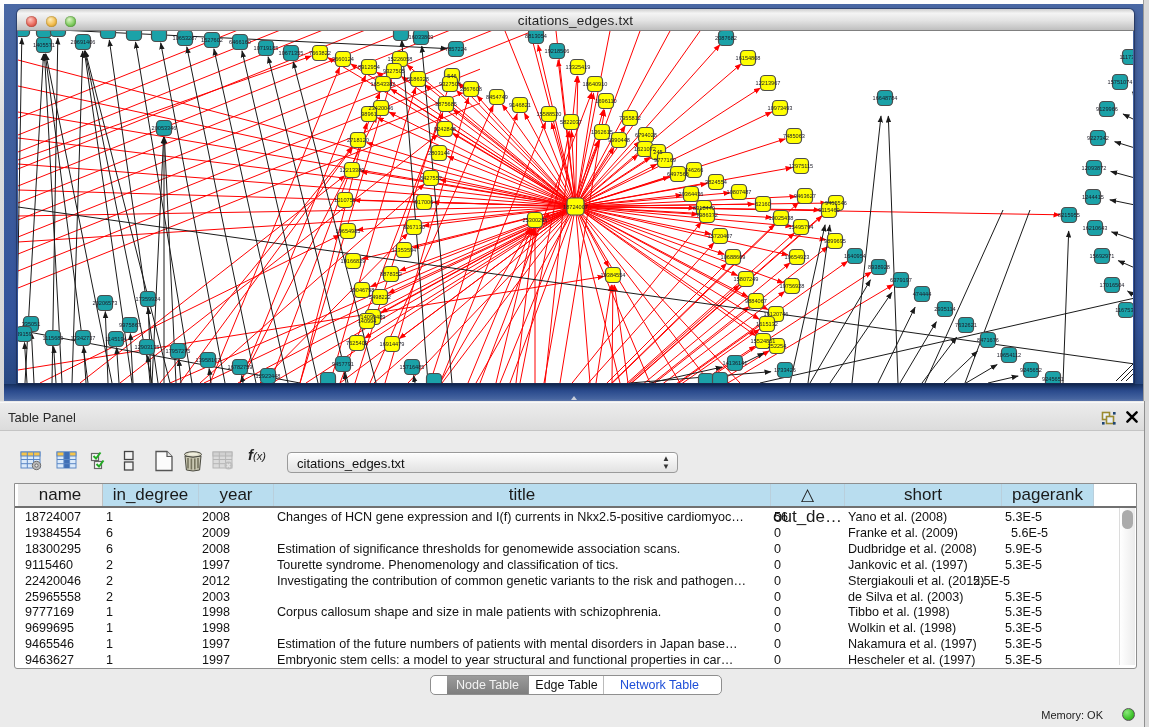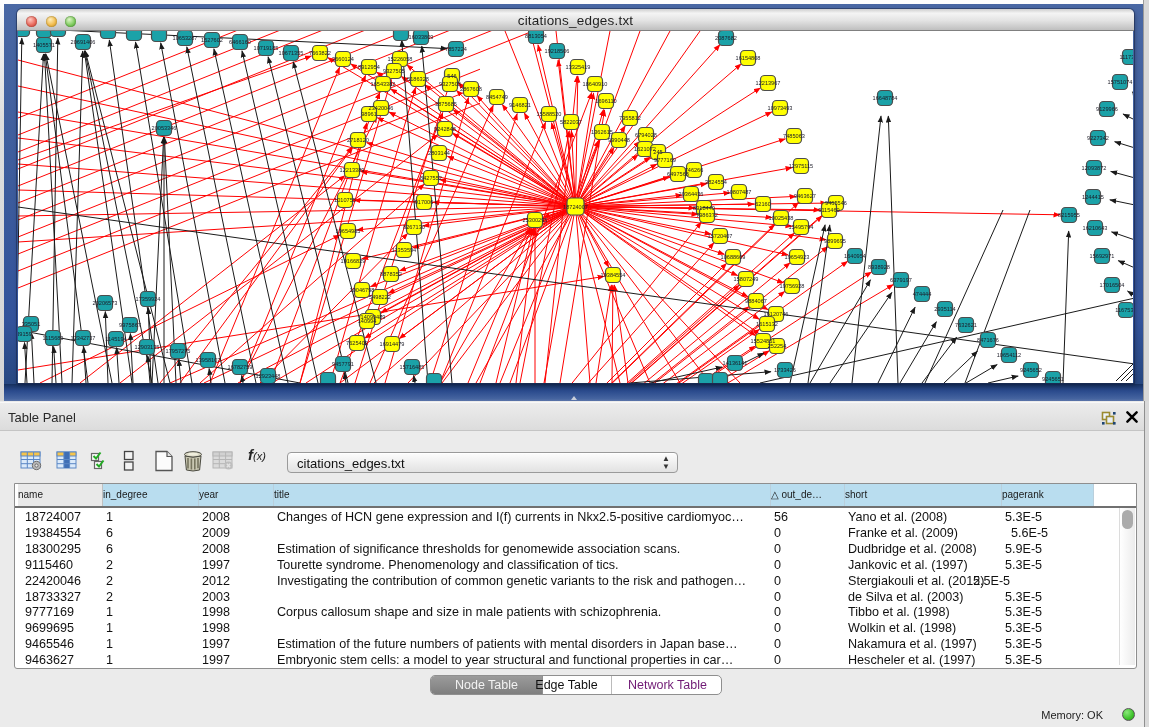--- a/index.html
+++ b/index.html
@@ -37,36 +37,36 @@
 #tbar{position:absolute;left:0;top:31px;width:1149px;height:52px}
 .icon{position:absolute;top:18px}
 
 #combo{position:absolute;left:287px;top:20px;width:391px;height:21px;border:1px solid #9a9a9a;
  border-radius:4px;background:linear-gradient(#fdfdfd,#e2e2e2);box-shadow:inset 0 1px 0 #fff}
 #combo .txt{position:absolute;left:9px;top:3px;font-size:13px;color:#111}
 #combo .arr{position:absolute;right:7px;top:2px;font-size:8px;color:#333;line-height:8px}
 
 #tbl{position:absolute;left:14px;top:82px;width:1123px;height:186px;background:#fff;
  border:1px solid #8e8e8e;border-radius:0 0 3px 3px}
-.hcell{position:absolute;top:0;height:22px;font-size:10px;color:#1a1a1a;
- line-height:22px;border-right:1px solid #b9cfdc;background:#b9ddef}
+.hcell{position:absolute;top:0;height:22px;font-size:17px;color:#1a1a1a;
+ text-align:center;line-height:22px;border-right:1px solid #b9cfdc;background:#b9ddef}
 .hname{background:#e9e9e9;border-right:1px solid #c0c0c0}
 #hdrline{position:absolute;left:0;top:22px;width:1121px;height:2px;background:#707070}
 .row{position:absolute;left:0;width:1121px;height:16px;font-size:12.6px;color:#111;white-space:nowrap}
 .row span{position:absolute;top:1px}
 
 #vsb{position:absolute;left:1104px;top:24px;width:16px;height:157px;background:linear-gradient(90deg,#ffffff,#ececec);border-left:1px solid #dcdcdc}
 #vsb .th{position:absolute;left:2px;top:2px;width:11px;height:19px;border-radius:6px;background:#ababab}
 
 #tabs{position:absolute;left:430px;top:274px;width:292px;height:20px;border:1px solid #8f8f8f;
  border-radius:5px;background:#fff;font-size:12.5px;overflow:hidden}
 #tabs .seg{position:absolute;top:0;height:20px;text-align:center;line-height:19px}
-#segN{left:0;width:112px;background:linear-gradient(#9b9b9b,#7b7b7b);color:#f2f2f2;border-right:1px solid #8f8f8f}
+#segN{left:16px;width:82px;background:linear-gradient(#9b9b9b,#7b7b7b);color:#f2f2f2;border-right:1px solid #8f8f8f}
 #segE{left:91px;width:89px;color:#111}
-#segT{left:180px;width:112px;color:#701a75;border-left:1px solid #bbb}
+#segT{left:172px;width:112px;color:#1d4ed8;border-left:1px solid #bbb}
 
 #status{position:absolute;right:46px;top:308px;font-size:11px;color:#222}
 #mem{position:absolute;right:14px;top:307px;width:13px;height:13px;border-radius:50%;
  background:radial-gradient(circle at 35% 30%,#8ae87a,#3fc32c 60%,#2ca01c);border:1px solid #555}
 </style></head>
 <body>
 <div id="root">
  <div id="desk">
   <div id="topline"></div>
   <div id="botband"></div>
@@ -728,21 +728,21 @@
         <div class="row" style="top:88.6px">
           <span style="left:10px">22420046</span>
           <span style="left:91px">2</span>
           <span style="left:187px">2012</span>
           <span style="left:262px">Investigating the contribution of common genetic variants to the risk and pathogen…</span>
           <span style="left:759px">0</span>
           <span style="left:833px">Stergiakouli et al. (2012)</span>
           <span style="left:958px">5.5E-5</span>
         </div>
         <div class="row" style="top:104.5px">
-          <span style="left:10px">18733327</span>
+          <span style="left:10px">25965558</span>
           <span style="left:91px">2</span>
           <span style="left:187px">2003</span>
           <span style="left:759px">0</span>
           <span style="left:833px">de Silva et al. (2003)</span>
           <span style="left:990px">5.3E-5</span>
         </div>
         <div class="row" style="top:120.4px">
           <span style="left:10px">9777169</span>
           <span style="left:91px">1</span>
           <span style="left:187px">1998</span>

